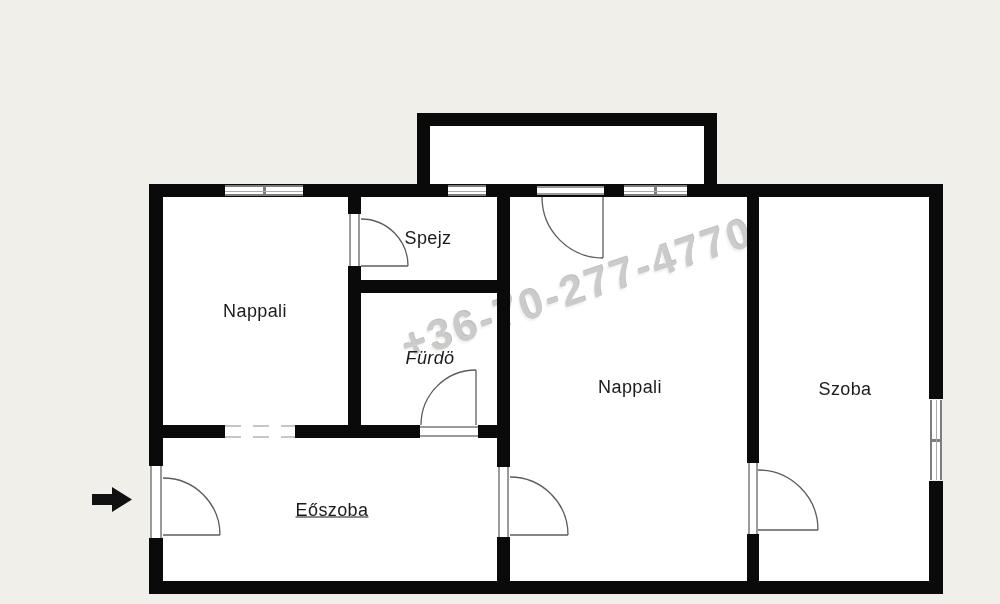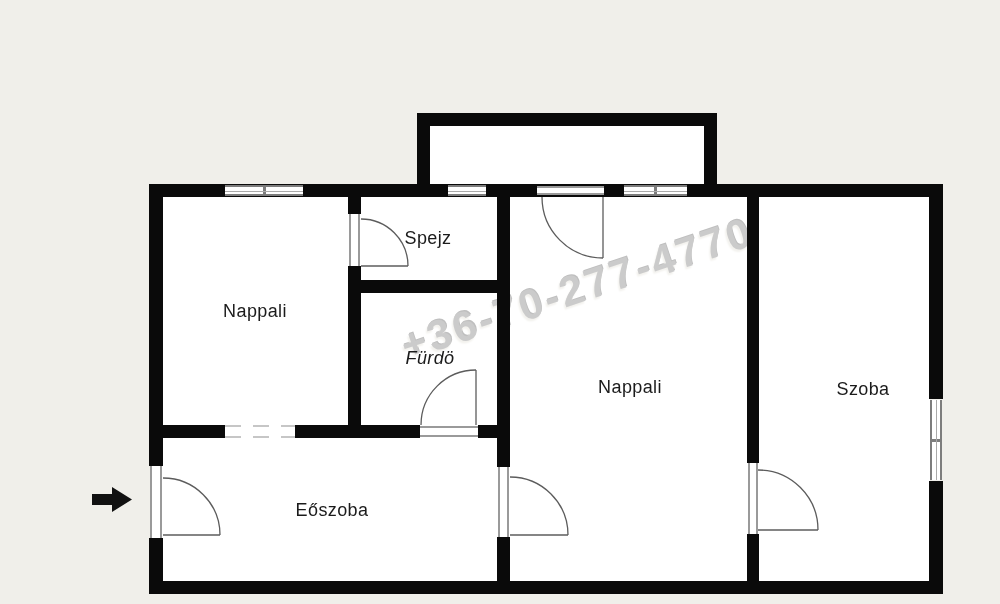--- a/index.html
+++ b/index.html
@@ -122,16 +122,16 @@
   </svg>
 
   <svg class="arrow-icon" style="left:92px;top:487px;" width="40" height="25" viewBox="0 0 40 25">
     <polygon points="0,7 20,7 20,0 40,12.5 20,25 20,18 0,18" fill="#111"></polygon>
   </svg>
 
   <span class="room-label" style="left:255px;top:311px;">Nappali</span>
   <span class="room-label" style="left:428px;top:238px;">Spejz</span>
   <span class="room-label" style="left:430px;top:358px;font-style:italic;">Fürdö</span>
   <span class="room-label" style="left:630px;top:387px;">Nappali</span>
-  <span class="room-label" style="left:863px;top:389px;">Szoba</span>
-  <span class="room-label" style="left:332px;top:510px;">Eőszoba</span>
+  <span class="room-label" style="left:845px;top:389px;">Szoba</span>
+  <span class="room-label" style="left:332px;top:510px;text-decoration:underline;">Eőszoba</span>
 
 </div>
 
 </body></html>

